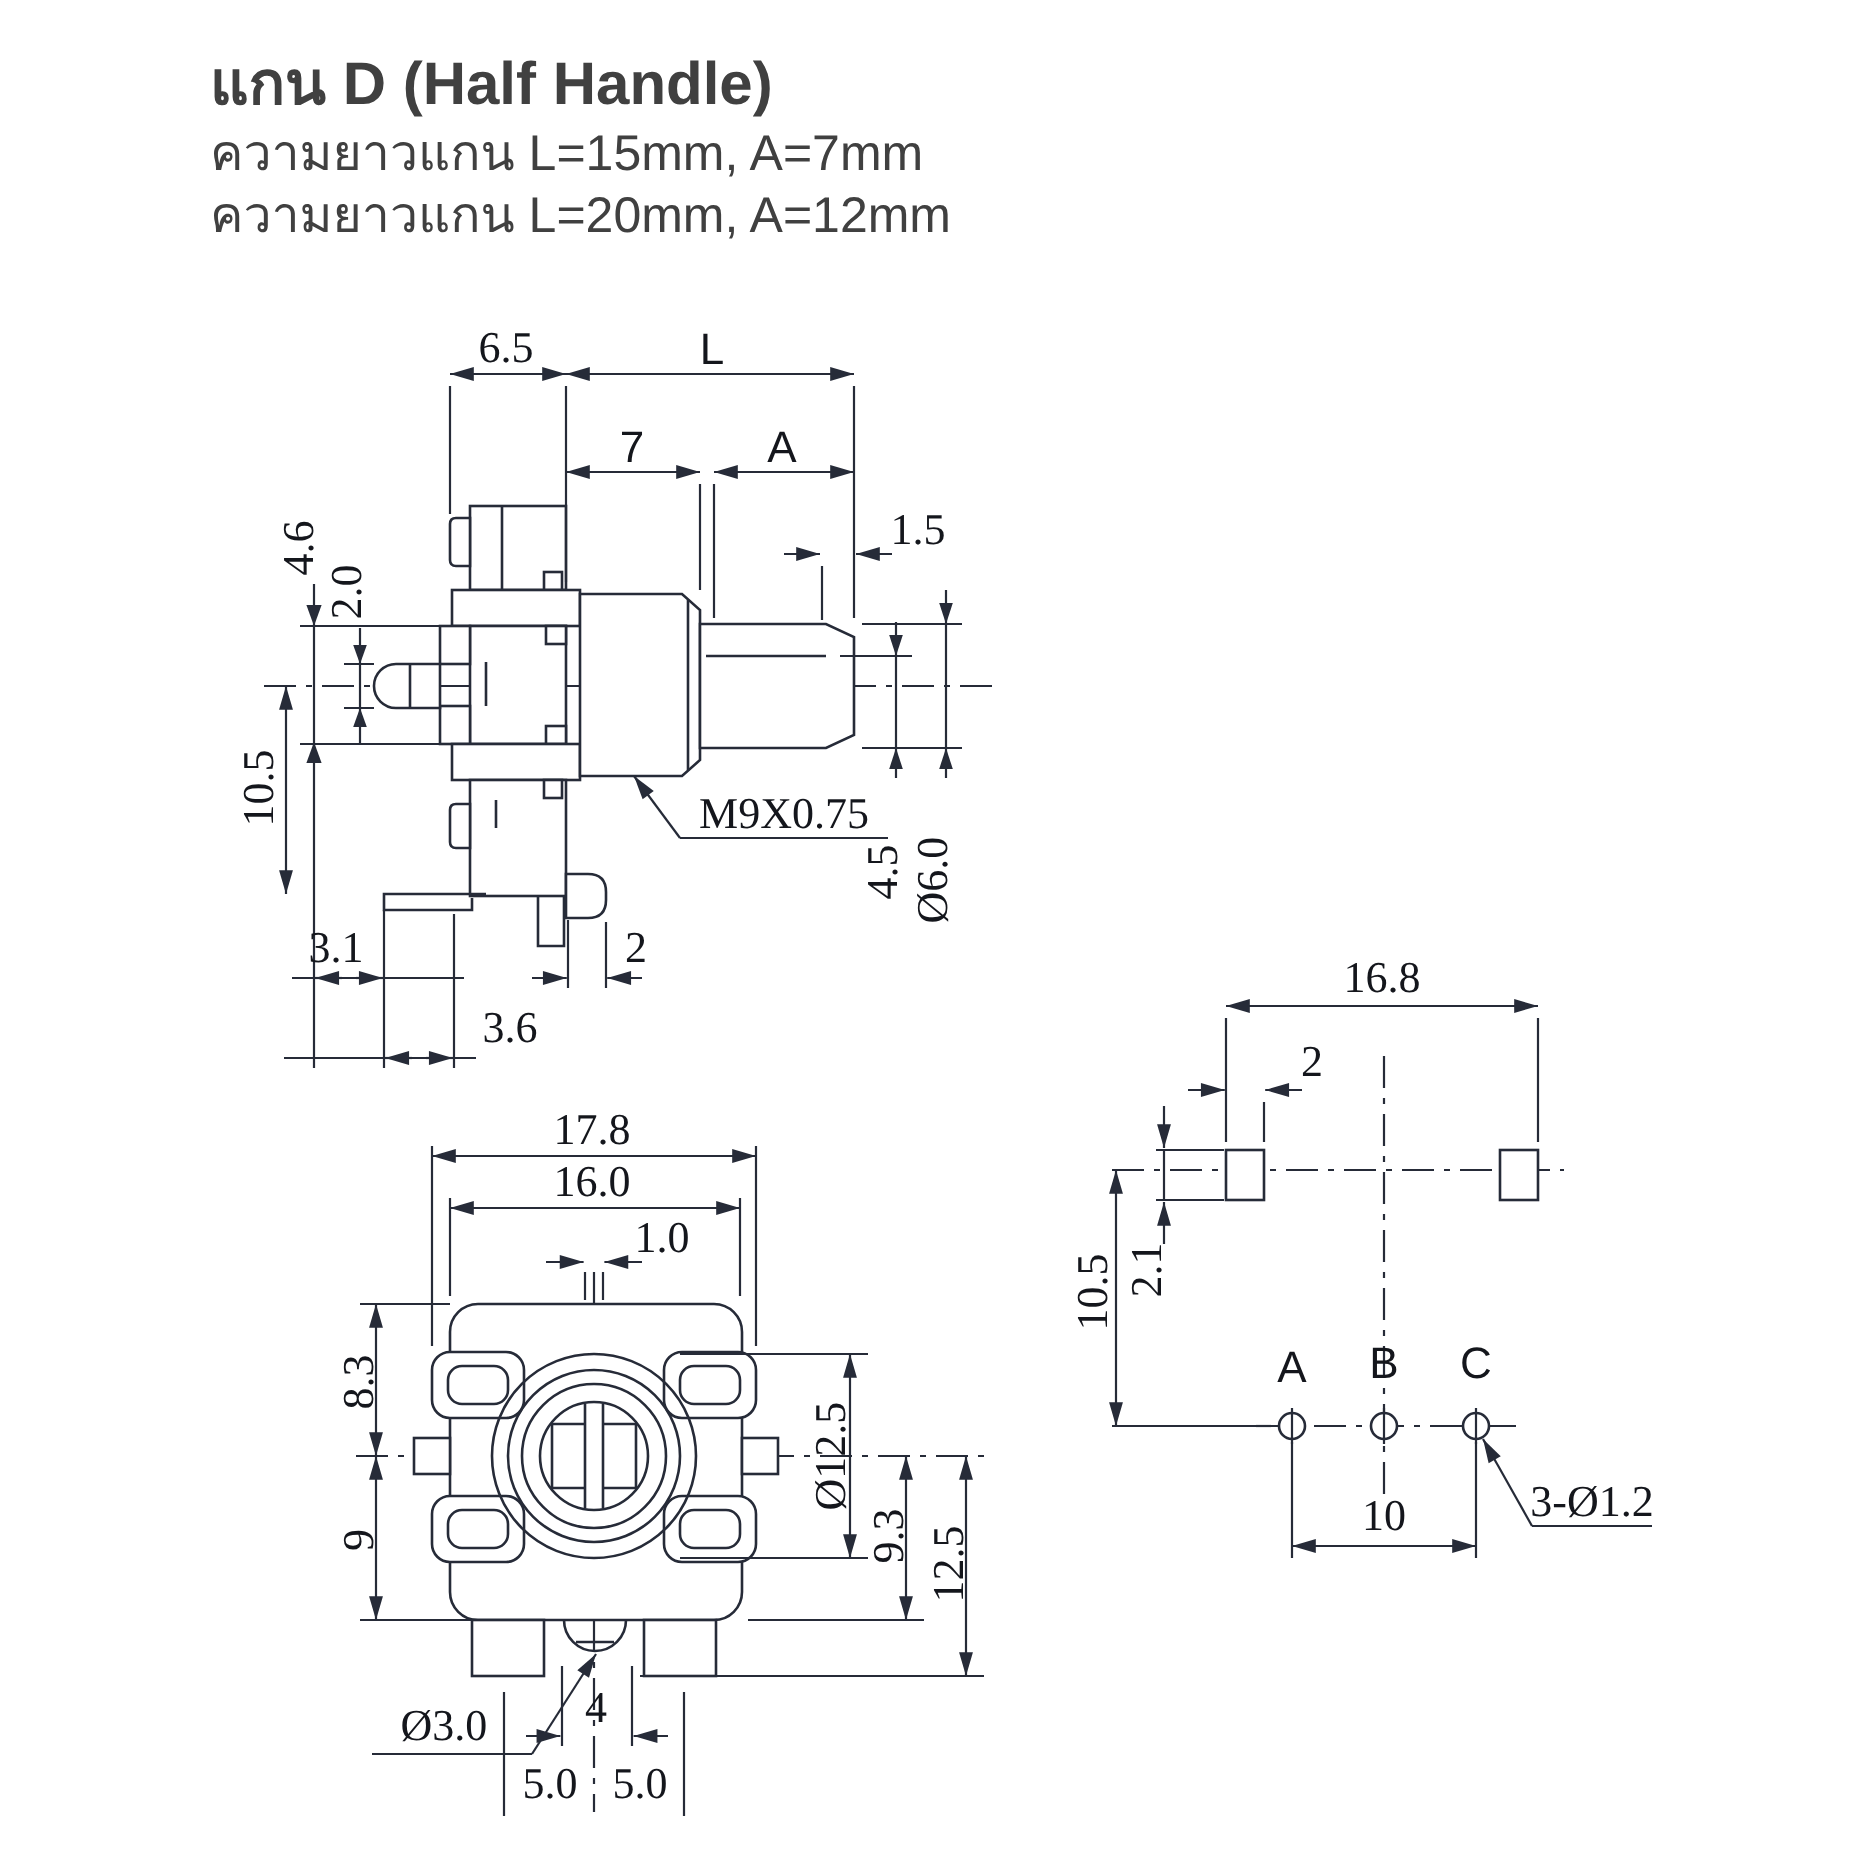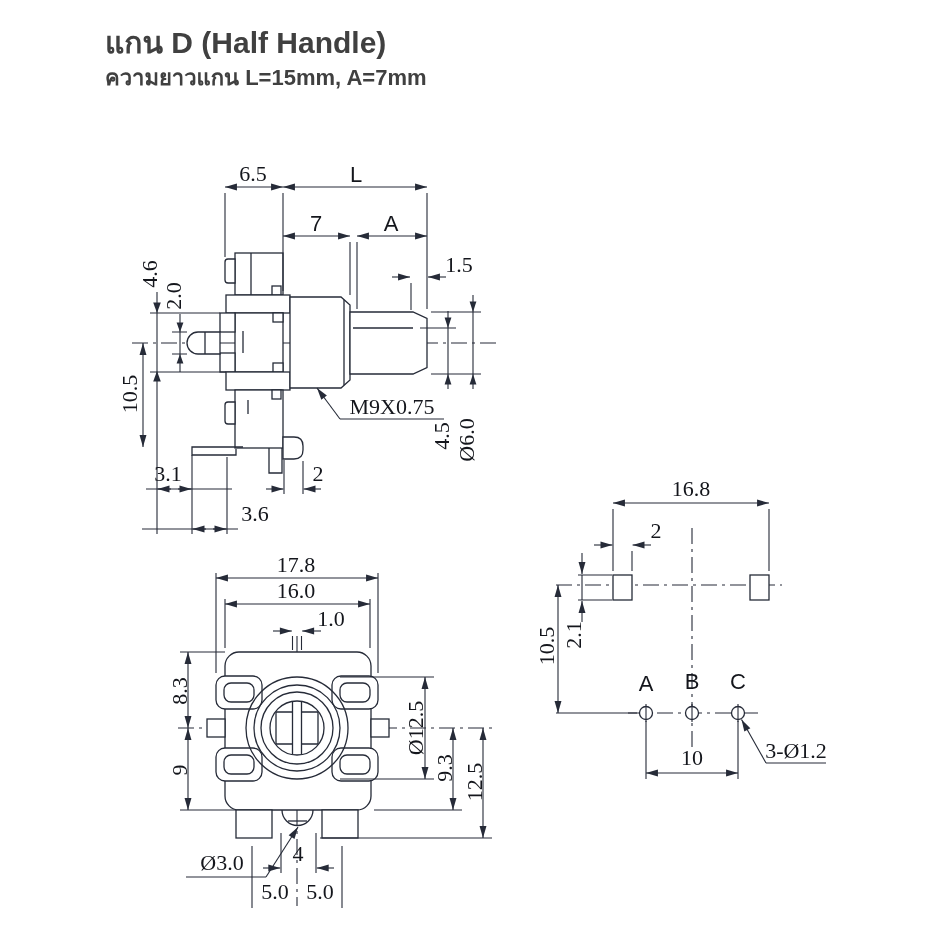--- a/index.html
+++ b/index.html
@@ -11,21 +11,21 @@
     font-family:"Liberation Sans", sans-serif;
   }
   .header{
     position:absolute;left:105px;top:24px;width:560px;
     color:#404040;
   }
   .header .title{
     font-size:30px;font-weight:bold;line-height:38px;letter-spacing:0px;
   }
   .header .sub{
-    font-size:22px;line-height:31px;font-weight:bold;
+    font-size:25px;line-height:31px;font-weight:normal;
   }
   svg text{
     font-family:"Liberation Serif", serif;
     font-size:22px;
     fill:#14161c;
   }
   svg text.big{
     font-family:"Liberation Sans", sans-serif;
   }
   svg .geo{stroke:#262b38;stroke-width:1.3;fill:none;stroke-linecap:butt;stroke-linejoin:miter;}
@@ -35,20 +35,21 @@
   svg .tri{fill:#262b38;stroke:none;}
 </style>
 </head>
 <body>
 
 <div class="page">
 
   <div class="header">
     <div class="title">แกน D (Half Handle)</div>
     <div class="sub">ความยาวแกน L=15mm, A=7mm</div>
+    <div class="sub">ความยาวแกน L=20mm, A=12mm</div>
   </div>
 
   <svg width="934" height="934" viewBox="0 0 934 934">
     <defs>
       <marker id="arw" viewBox="0 0 12 8" refX="11.5" refY="4" markerWidth="13" markerHeight="9" orient="auto-start-reverse" markerUnits="userSpaceOnUse">
         <path d="M0.5,0.8 L11.5,4 L0.5,7.2 Z" fill="#262b38"></path>
       </marker>
     </defs>
 
     <g>

